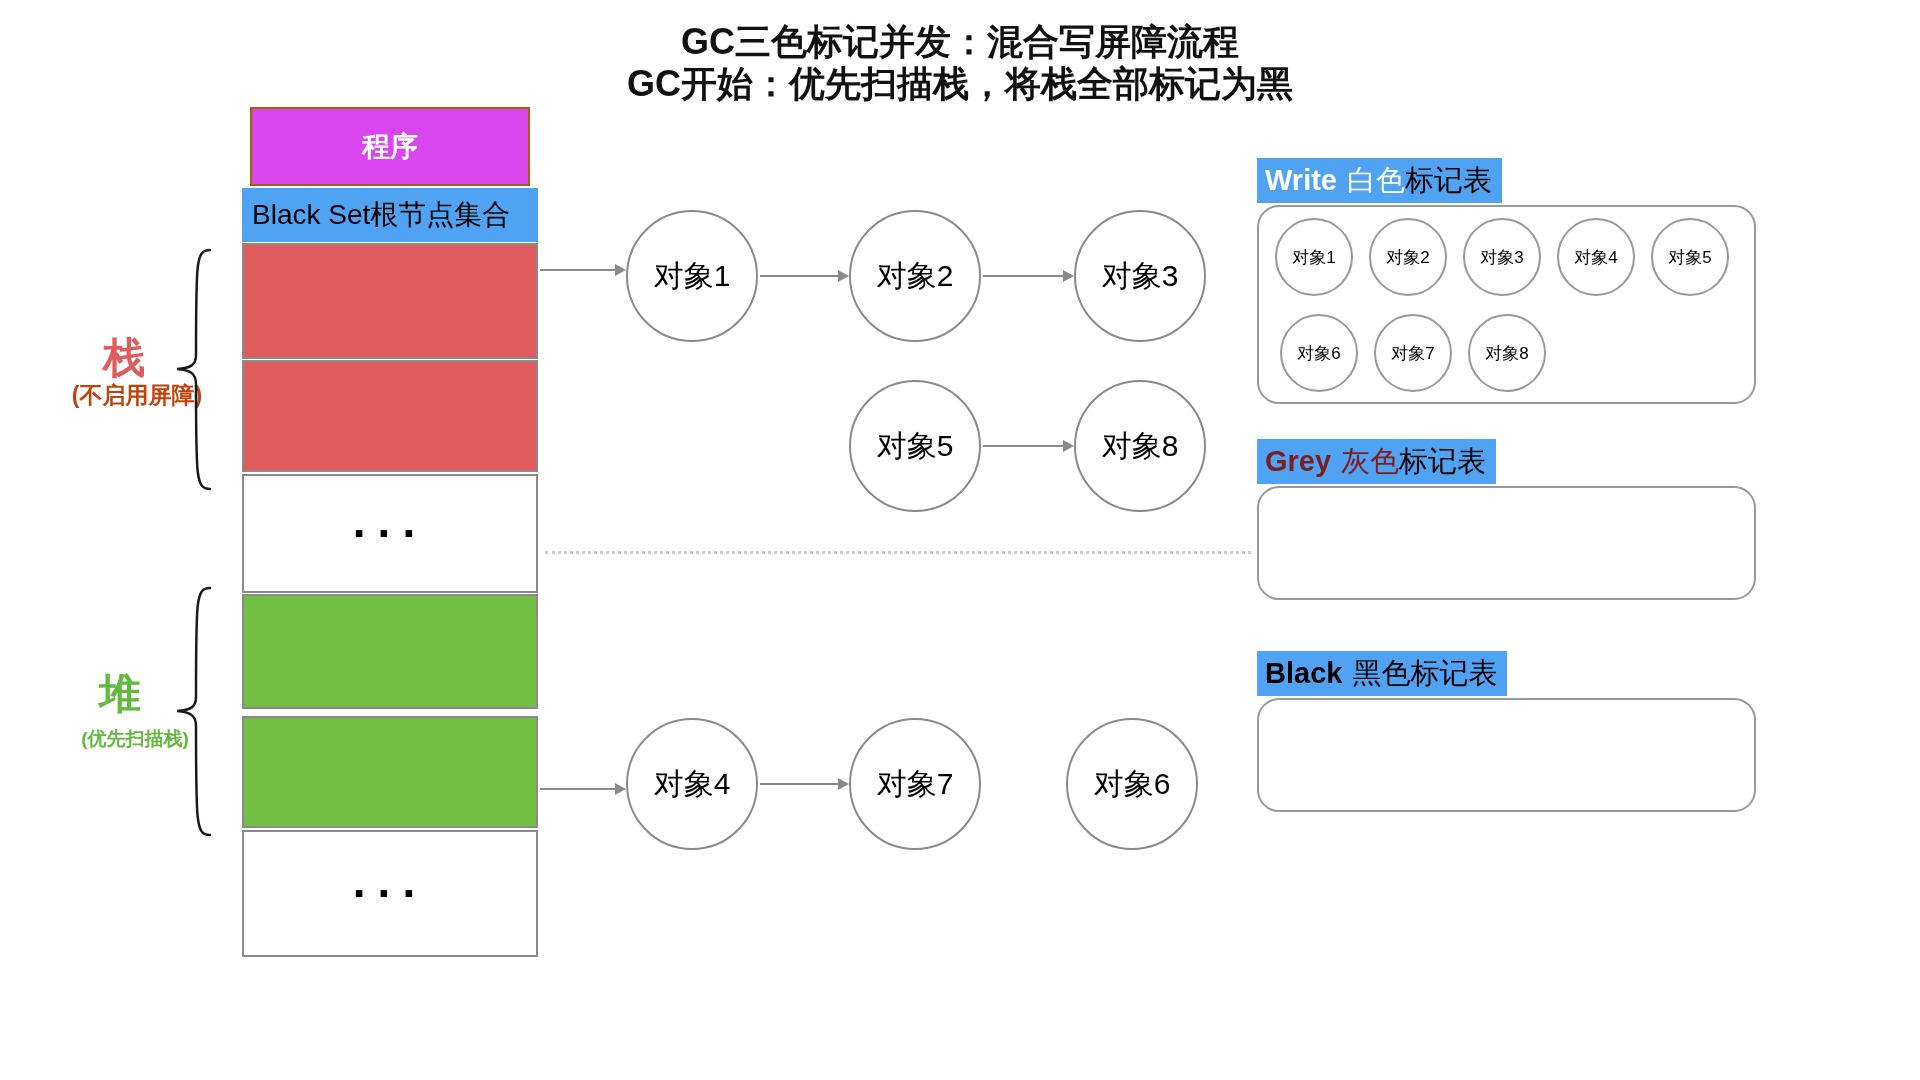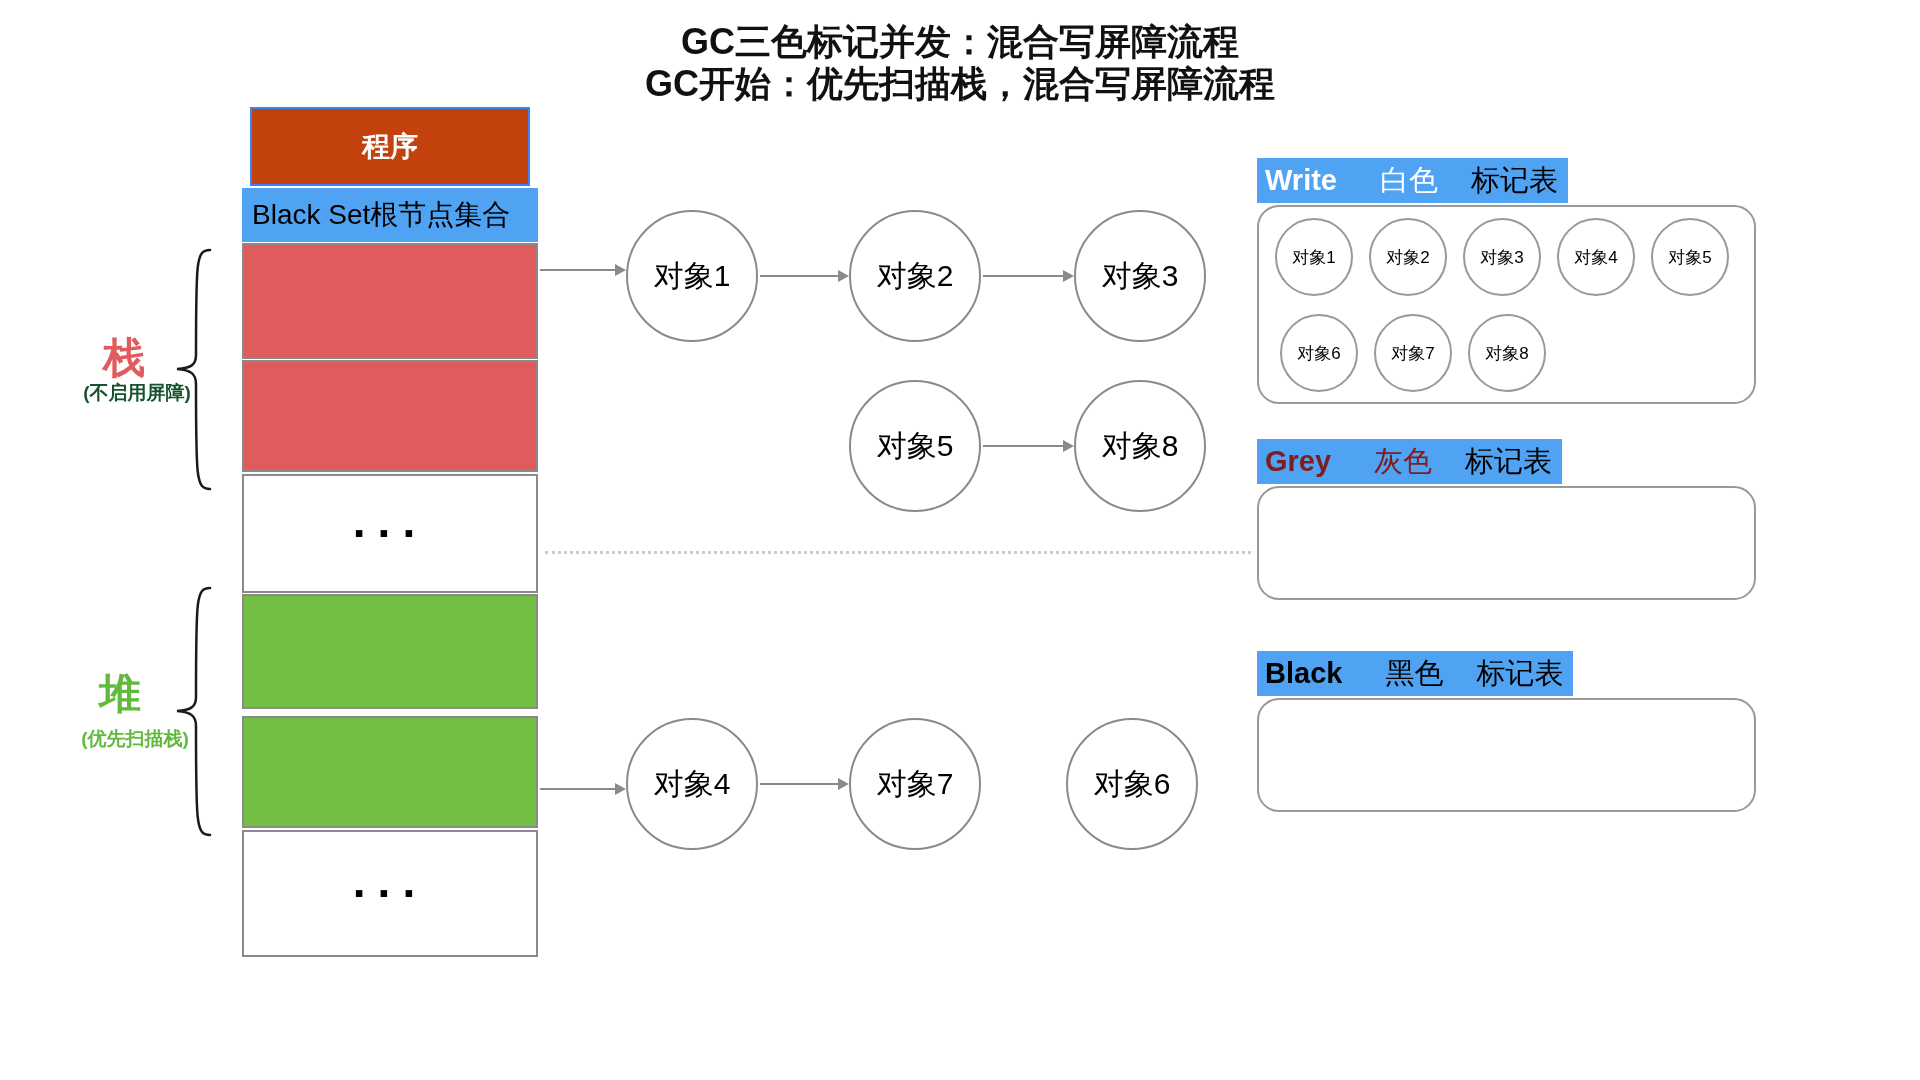--- a/index.html
+++ b/index.html
@@ -8,38 +8,38 @@
     font-family:"Liberation Sans", sans-serif; color:#000; overflow:hidden;
   }
 
   
   .title { position:absolute; left:0; right:0; text-align:center; font-size:36px; font-weight:700; color:#111; }
   .title-1 { top:18px; }
   .title-2 { top:60px; }
 
   
   .block { position:absolute; box-sizing:border-box; }
-  .program   { left:250px; top:107px; width:280px; height:79px; background:#c2410c; border:2px solid #3b82f6;
+  .program   { left:250px; top:107px; width:280px; height:79px; background:#d946ef; border:2px solid #a16207;
                color:#fff; font-size:28px; font-weight:700; display:flex; align-items:center; justify-content:center; }
   .rootset   { left:242px; top:188px; width:296px; height:54px; background:#4FA3F2;
                color:#000; font-size:28px; display:flex; align-items:center; padding-left:10px; }
   .slot      { left:242px; width:296px; border:2px solid #8a8a8a; }
   .stack-1   { top:243px; height:116px; background:#E05C5C; }
   .stack-2   { top:360px; height:112px; background:#E05C5C; }
   .gap-1     { top:474px; height:119px; background:#fff; }
   .heap-1    { top:594px; height:115px; background:#72BF44; }
   .heap-2    { top:716px; height:112px; background:#72BF44; }
   .gap-2     { top:830px; height:127px; background:#fff; }
   .ellipsis  { width:100%; height:100%; display:flex; align-items:center; justify-content:center;
                font-size:46px; font-weight:700; letter-spacing:12px; line-height:0; padding-bottom:26px; box-sizing:border-box; }
 
   
   .side-label { position:absolute; text-align:center; font-weight:700; }
   .stack-label { left:84px;  top:330px; width:80px;  font-size:42px; color:#E05C5C; }
-  .stack-note  { left:42px;  top:380px; width:190px; font-size:19px; color:#14532d; }
+  .stack-note  { left:42px;  top:380px; width:190px; font-size:23px; color:#c2410c; }
   .heap-label  { left:80px;  top:666px; width:80px;  font-size:42px; color:#62B93E; }
   .heap-note   { left:40px;  top:726px; width:190px; font-size:19px; color:#62B93E; }
   .brace { position:absolute; }
   .brace-stack { left:168px; top:247px; }
   .brace-heap  { left:168px; top:585px; }
 
   
   .node { position:absolute; width:132px; height:132px; border-radius:50%; background:#fff;
           border:2px solid #8a8a8a; box-sizing:border-box; display:flex; align-items:center; justify-content:center;
           font-size:30px; }
@@ -55,21 +55,21 @@
   .a2{left:760px; top:275px; width:79px;}
   .a3{left:983px; top:275px; width:81px;}
   .a4{left:983px; top:445px; width:81px;}
   .a5{left:540px; top:788px; width:76px;}
   .a6{left:760px; top:783px; width:79px;}
 
   .dotted { position:absolute; left:545px; top:551px; width:706px; height:0; border-top:3px dotted #cccccc; }
 
   
   .hdr { position:absolute; left:1257px; height:45px; background:#4FA3F2; display:flex; align-items:center;
-         padding:0 10px 0 8px; font-size:29px; white-space:nowrap; z-index:2;gap:33px; }
+         padding:0 10px 0 8px; font-size:29px; white-space:nowrap; z-index:2; }
   .hdr .en { font-weight:700; }
   .hdr .cn { font-weight:400; margin-left:10px; }
   .hdr .sfx { color:#000; font-weight:400; }
   .hdr-white { top:158px; } .hdr-white .en, .hdr-white .cn { color:#ffffff; }
   .hdr-grey  { top:439px; } .hdr-grey  .en, .hdr-grey  .cn { color:#7f1d1d; }
   .hdr-black { top:651px; } .hdr-black .en, .hdr-black .cn { color:#000000; }
 
   .mark-box { position:absolute; left:1257px; width:499px; background:#fff; border:2px solid #999;
               border-radius:22px; box-sizing:border-box; }
   .box-white { top:205px; height:199px; }
@@ -86,21 +86,21 @@
   
   .caption { position:absolute; left:624px; top:963px; height:76px; background:#4FA3F2; color:#000;
              font-size:42px; display:flex; align-items:center; padding:0 20px; white-space:nowrap; }
 </style>
 </head>
 <body>
 
 <div class="canvas">
 
   <div class="title title-1">GC三色标记并发：混合写屏障流程</div>
-  <div class="title title-2">GC开始：优先扫描栈，混合写屏障流程</div>
+  <div class="title title-2">GC开始：优先扫描栈，将栈全部标记为黑</div>
 
   <div class="block program">程序</div>
   <div class="block rootset">Black Set根节点集合</div>
   <div class="block slot stack-1"></div>
   <div class="block slot stack-2"></div>
   <div class="block slot gap-1">
     <span class="ellipsis">...</span>
   </div>
   <div class="block slot heap-1"></div>
   <div class="block slot heap-2"></div>

